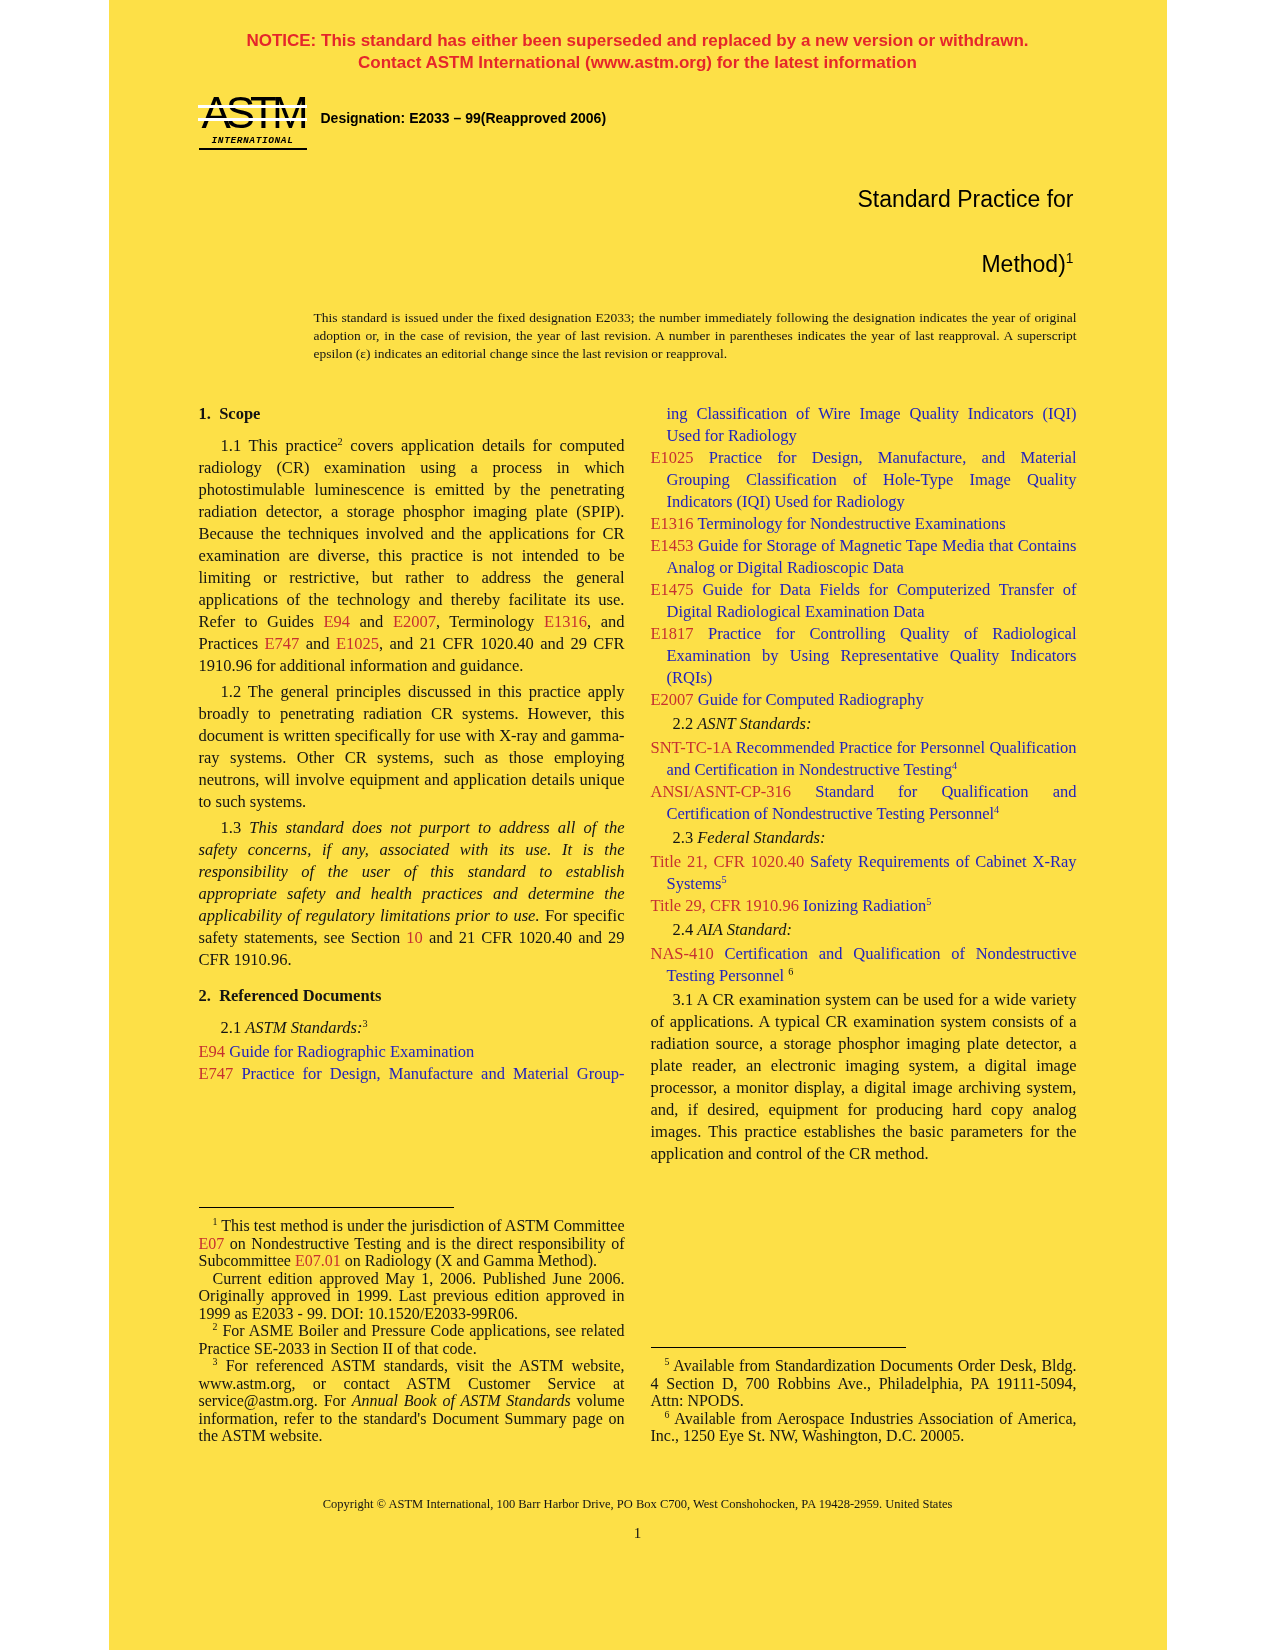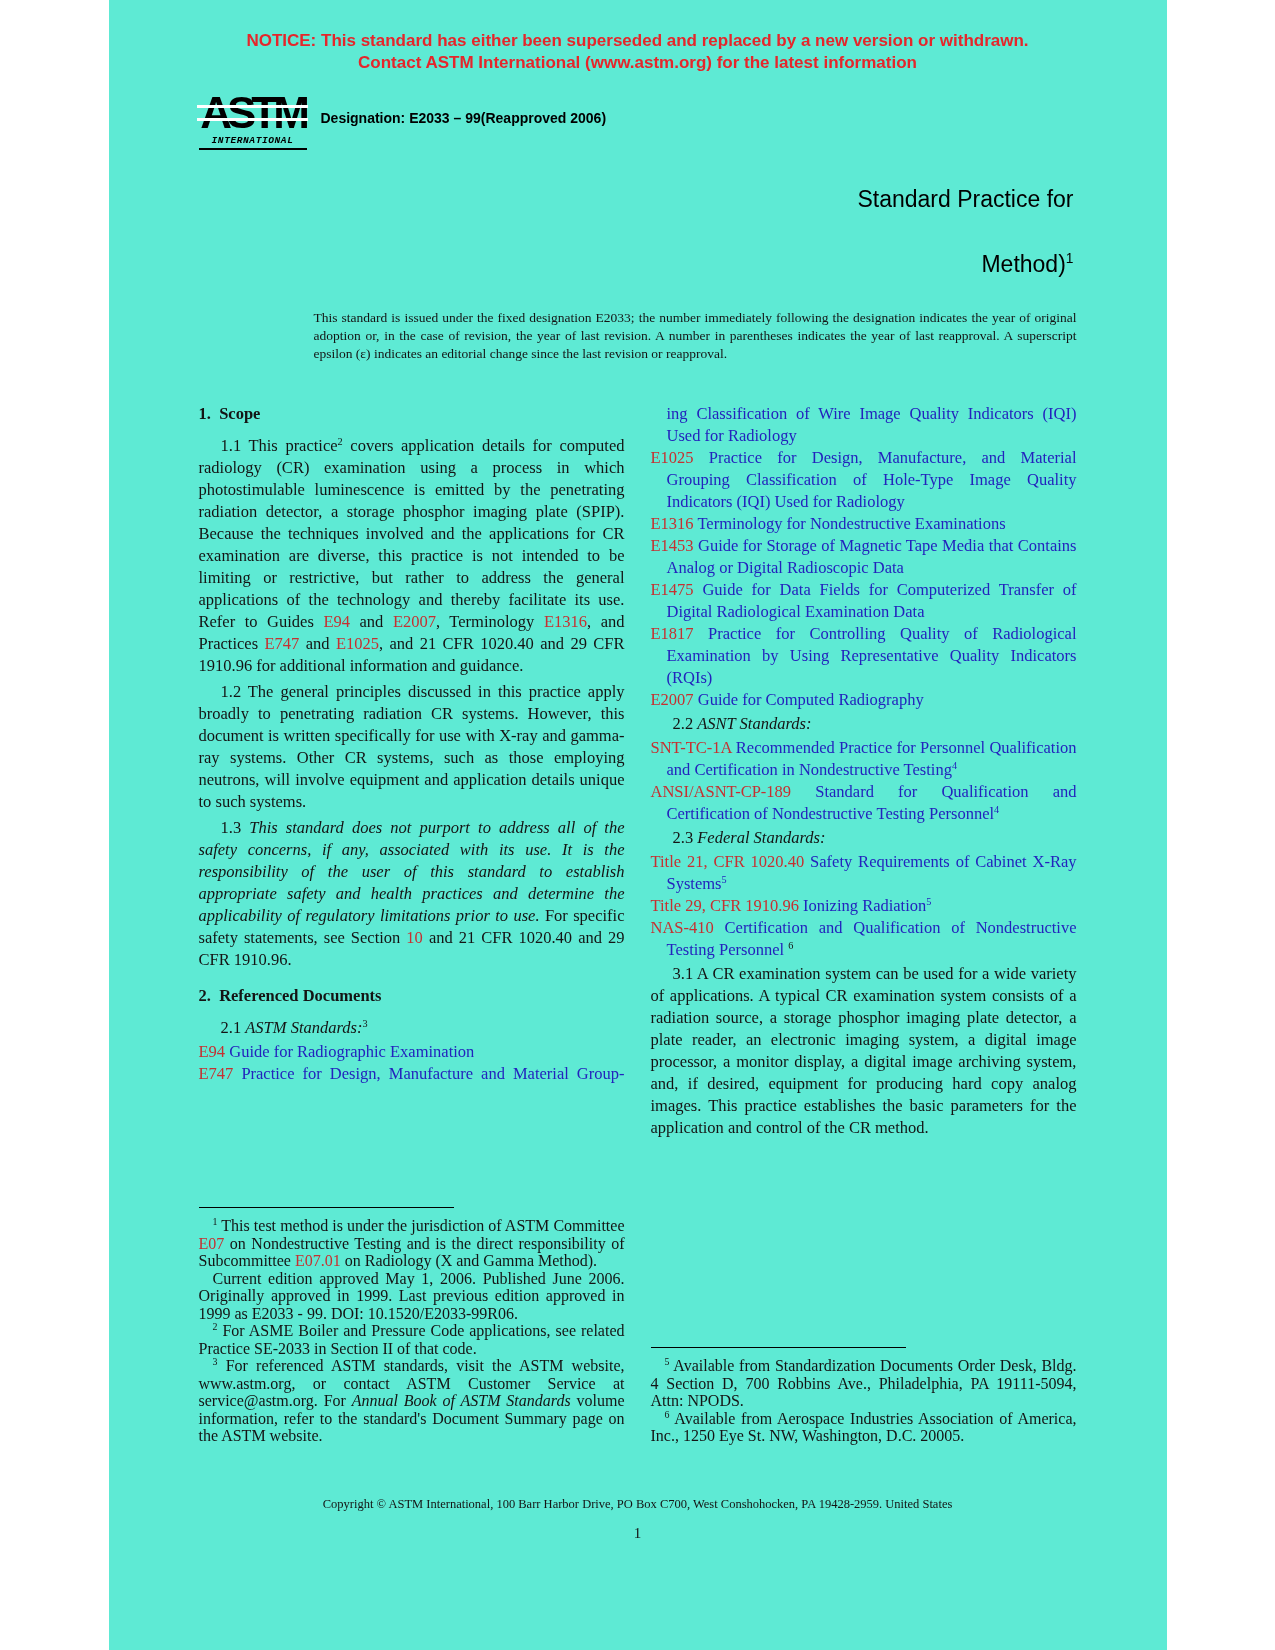--- a/index.html
+++ b/index.html
@@ -1,34 +1,34 @@
 <!DOCTYPE html>
 <html><head>
 <meta charset="utf-8">
 <style>
   * { margin:0; padding:0; box-sizing:border-box; }
   html,body { background:#ffffff; }
   .page {
     width:1058px; height:1650px; margin:0 auto; position:relative;
-    background:#5eead4; color:#141414; overflow:hidden;
+    background:#fde047; color:#141414; overflow:hidden;
     font-family:"Liberation Serif", "DejaVu Serif", serif;
   }
   
   .notice {
     padding-top:30px; text-align:center;
     font-family:"Liberation Sans", "DejaVu Sans", sans-serif;
     font-weight:bold; font-size:17px; line-height:22px; color:#e5262b;
   }
   
   .header-row { display:flex; align-items:flex-start; margin:16px 90px 0 90px; }
   .logo { width:108px; text-align:center; flex:0 0 auto; }
   .logo-mark { position:relative; display:inline-block; }
   .logo-astm {
     font-family:"Liberation Sans", "DejaVu Sans", sans-serif;
-    font-weight:bold; font-size:44px; letter-spacing:-5px; line-height:1.05; color:#000;
+    font-weight:normal; font-size:44px; letter-spacing:-5px; line-height:1.05; color:#000;
   }
   .stripe { position:absolute; left:-3px; right:-3px; height:3px; background:#fff; }
   .stripe.s1 { top:15px; }
   .stripe.s2 { top:28px; }
   .logo-sub {
     font-family:Liberation Mono, monospace;
     font-weight:bold; font-style:italic; font-size:9.5px; letter-spacing:0.6px;
     color:#000; border-bottom:2px solid #000; padding-bottom:2px; margin-top:-1px;
   }
   .designation {
@@ -132,24 +132,25 @@
     <div class="col">
       <p class="ref-cont"><span class="seg-blue">ing Classification of Wire Image Quality Indicators (IQI) Used for Radiology</span></p>
       <p class="ref"><span class="seg-red">E1025</span><span class="seg-blue"> Practice for Design, Manufacture, and Material Grouping Classification of Hole-Type Image Quality Indicators (IQI) Used for Radiology</span></p>
       <p class="ref"><span class="seg-red">E1316</span><span class="seg-blue"> Terminology for Nondestructive Examinations</span></p>
       <p class="ref"><span class="seg-red">E1453</span><span class="seg-blue"> Guide for Storage of Magnetic Tape Media that Contains Analog or Digital Radioscopic Data</span></p>
       <p class="ref"><span class="seg-red">E1475</span><span class="seg-blue"> Guide for Data Fields for Computerized Transfer of Digital Radiological Examination Data</span></p>
       <p class="ref"><span class="seg-red">E1817</span><span class="seg-blue"> Practice for Controlling Quality of Radiological Examination by Using Representative Quality Indicators (RQIs)</span></p>
       <p class="ref"><span class="seg-red">E2007</span><span class="seg-blue"> Guide for Computed Radiography</span></p>
       <p class="body-p"><span>2.2 </span><span class="seg-i">ASNT Standards:</span></p>
       <p class="ref"><span class="seg-red">SNT-TC-1A</span><span class="seg-blue"> Recommended Practice for Personnel Qualification and Certification in Nondestructive Testing</span><span class="seg-blue seg-sup">4</span></p>
-      <p class="ref"><span class="seg-red">ANSI/ASNT-CP-189</span><span class="seg-blue"> Standard for Qualification and Certification of Nondestructive Testing Personnel</span><span class="seg-blue seg-sup">4</span></p>
+      <p class="ref"><span class="seg-red">ANSI/ASNT-CP-316</span><span class="seg-blue"> Standard for Qualification and Certification of Nondestructive Testing Personnel</span><span class="seg-blue seg-sup">4</span></p>
       <p class="body-p"><span>2.3 </span><span class="seg-i">Federal Standards:</span></p>
       <p class="ref"><span class="seg-red">Title 21, CFR 1020.40</span><span class="seg-blue"> Safety Requirements of Cabinet X-Ray Systems</span><span class="seg-blue seg-sup">5</span></p>
       <p class="ref"><span class="seg-red">Title 29, CFR 1910.96</span><span class="seg-blue"> Ionizing Radiation</span><span class="seg-blue seg-sup">5</span></p>
+      <p class="body-p"><span>2.4 </span><span class="seg-i">AIA Standard:</span></p>
       <p class="ref"><span class="seg-red">NAS-410</span><span class="seg-blue"> Certification and Qualification of Nondestructive Testing Personnel </span><span class="seg-sup">6</span></p>
       <p class="body-p"><span>3.1 A CR examination system can be used for a wide variety of applications. A typical CR examination system consists of a radiation source, a storage phosphor imaging plate detector, a plate reader, an electronic imaging system, a digital image processor, a monitor display, a digital image archiving system, and, if desired, equipment for producing hard copy analog images. This practice establishes the basic parameters for the application and control of the CR method.</span></p>
 
       <div class="footnotes">
         <div class="fn-rule"></div>
         <p class="fn-p"><span class="seg-sup">5</span><span> Available from Standardization Documents Order Desk, Bldg. 4 Section D, 700 Robbins Ave., Philadelphia, PA 19111-5094, Attn: NPODS.</span></p>
         <p class="fn-p"><span class="seg-sup">6</span><span> Available from Aerospace Industries Association of America, Inc., 1250 Eye St. NW, Washington, D.C. 20005.</span></p>
       </div>
     </div>
 

